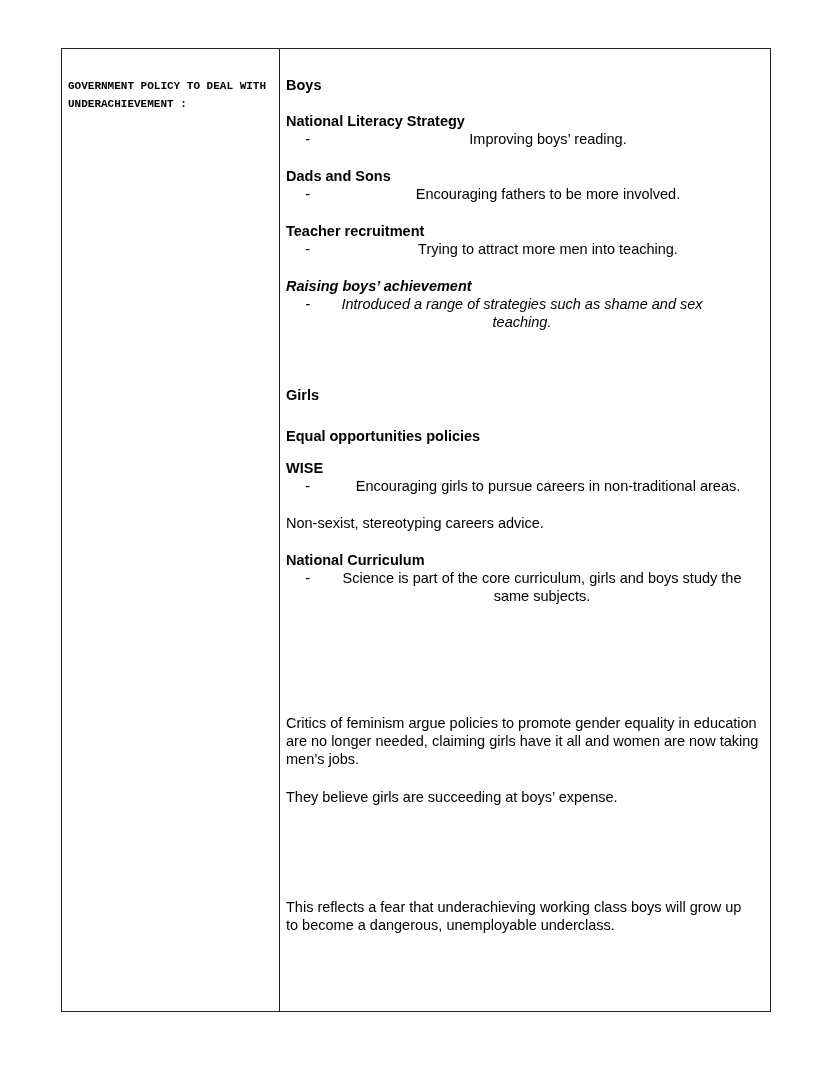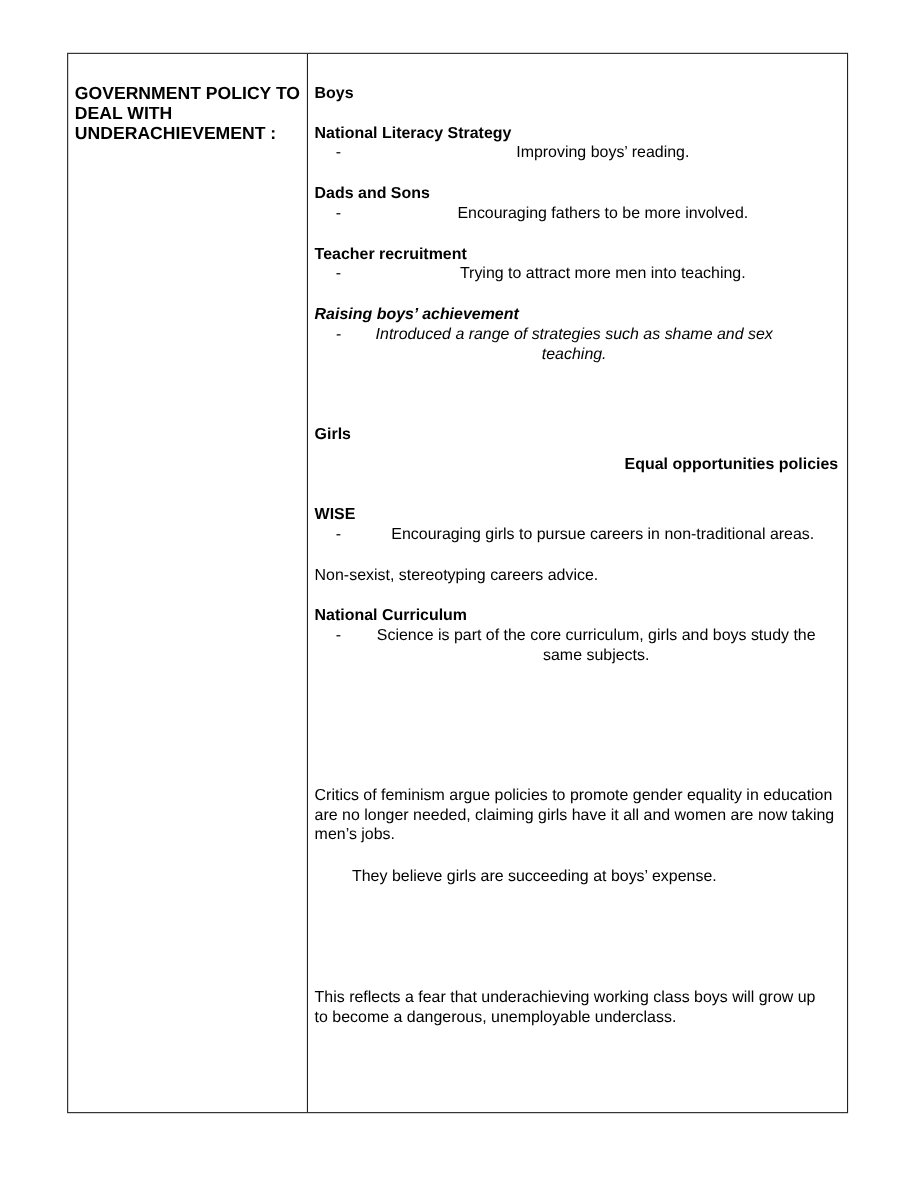--- a/index.html
+++ b/index.html
@@ -3,21 +3,21 @@
 <meta charset="utf-8">
 <style>
   html, body { margin:0; padding:0; background:#ffffff; }
   body { width:828px; height:1071px; position:relative; overflow:hidden;
          font-family:"Liberation Sans", sans-serif; color:#000; font-size:14.5px; }
   .table { position:absolute; left:61px; top:48px; width:710px; height:964px;
            border:1.5px solid #222; display:flex; box-sizing:border-box; }
   .col-left { width:218px; border-right:1.5px solid #222; box-sizing:border-box;
               padding:28px 6px 0 6px; }
   .col-right { flex:1; padding:28px 8px 0 6px; position:relative; }
-  .heading-left { font-weight:bold; line-height:18px; font-size:16px; }
+  .heading-left { font-weight:bold; line-height:18px; font-size:11px;font-family:Liberation Mono, monospace; }
   .bold { font-weight:bold; }
   .line { line-height:18px; }
   .bullet { display:flex; line-height:18px; }
   .bullet .dash { width:24px; text-align:right; padding-right:24px; flex:none; }
   .bullet .txt { flex:1;text-align:center; }
   .abs { position:absolute; left:6px; right:8px; }
 </style>
 </head>
 <body>
 
@@ -60,21 +60,21 @@
       <div class="bullet">
         <span class="dash">-</span>
         <span class="txt">Introduced a range of strategies such as shame and sex teaching.</span>
       </div>
     </div>
 
     <div class="abs" style="top:337px;">
       <span class="bold line">Girls</span>
     </div>
 
-    <div class="abs" style="top:364px;text-align:right;">
+    <div class="abs" style="top:378px;">
       <span class="bold line">Equal opportunities policies</span>
     </div>
 
     <div class="abs" style="top:410px;">
       <div class="bold line">WISE</div>
       <div class="bullet">
         <span class="dash">-</span>
         <span class="txt">Encouraging girls to pursue careers in non-traditional areas.</span>
       </div>
     </div>
@@ -83,17 +83,17 @@
 
     <div class="abs" style="top:502px; right:20px;">
       <div class="bold line">National Curriculum</div>
       <div class="bullet">
         <span class="dash">-</span>
         <span class="txt">Science is part of the core curriculum, girls and boys study the same subjects.</span>
       </div>
     </div>
 
     <div class="abs line" style="top:665px; right:2px;">Critics of feminism argue policies to promote gender equality in education are no longer needed, claiming girls have it all and women are now taking men’s jobs.</div>
-    <div class="abs line" style="top:739px;margin-left:34px;">They believe girls are succeeding at boys’ expense.</div>
+    <div class="abs line" style="top:739px;">They believe girls are succeeding at boys’ expense.</div>
     <div class="abs line" style="top:849px; right:14px;">This reflects a fear that underachieving working class boys will grow up to become a dangerous, unemployable underclass.</div>
 
   </div>
 </div>
 
 </body></html>

